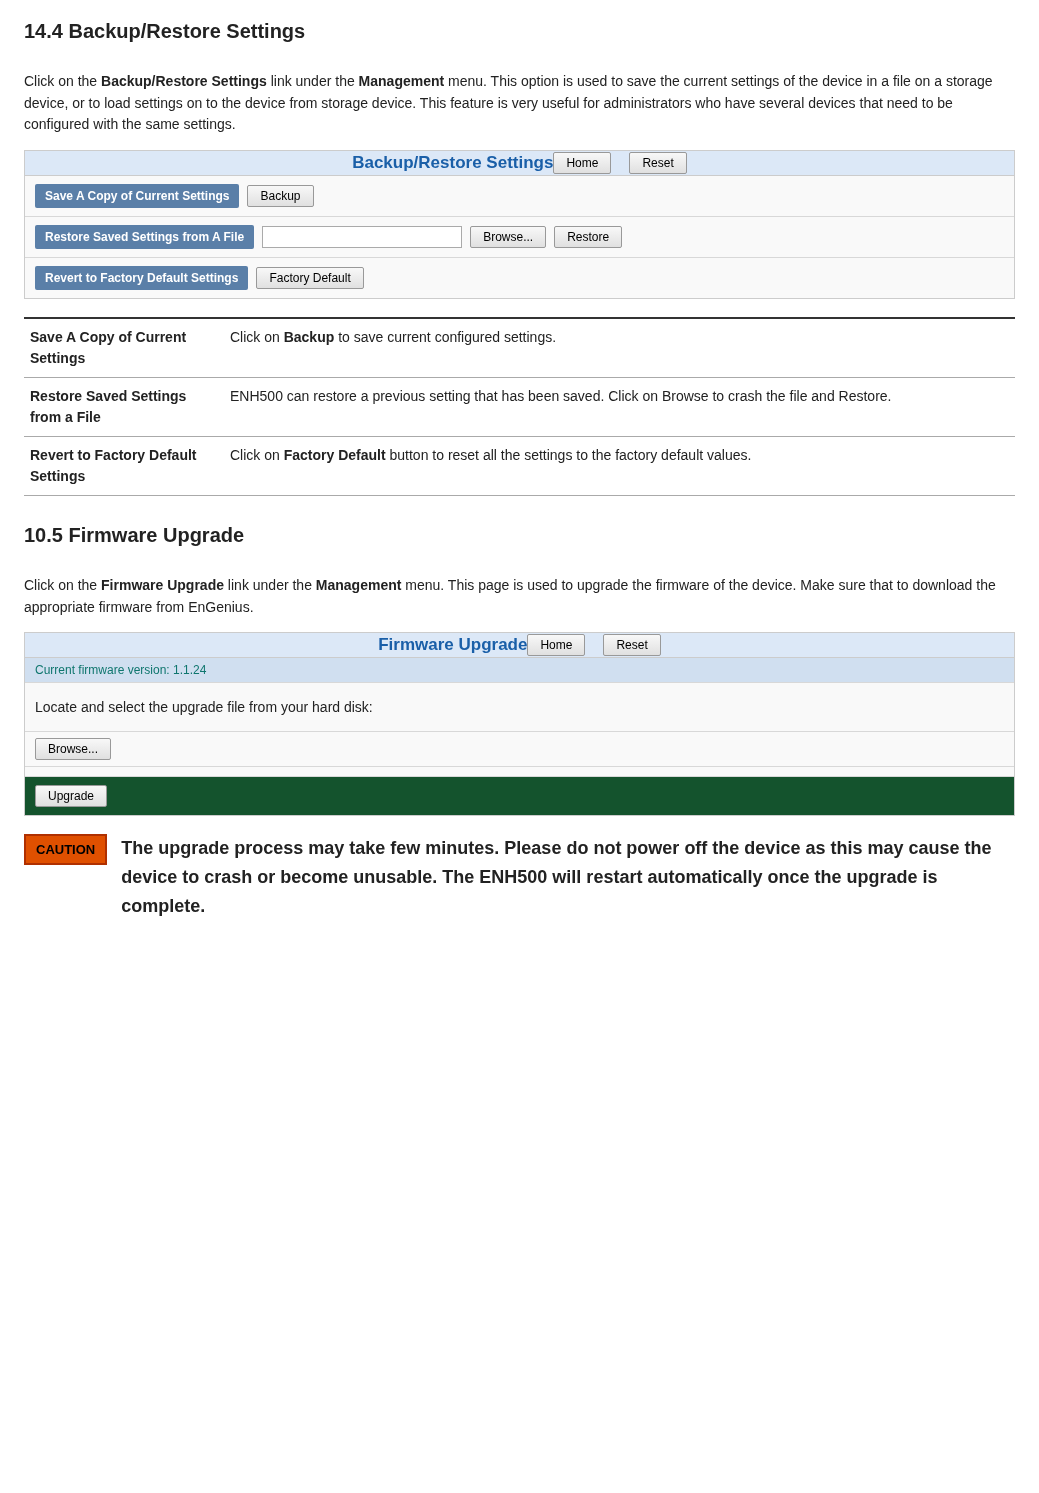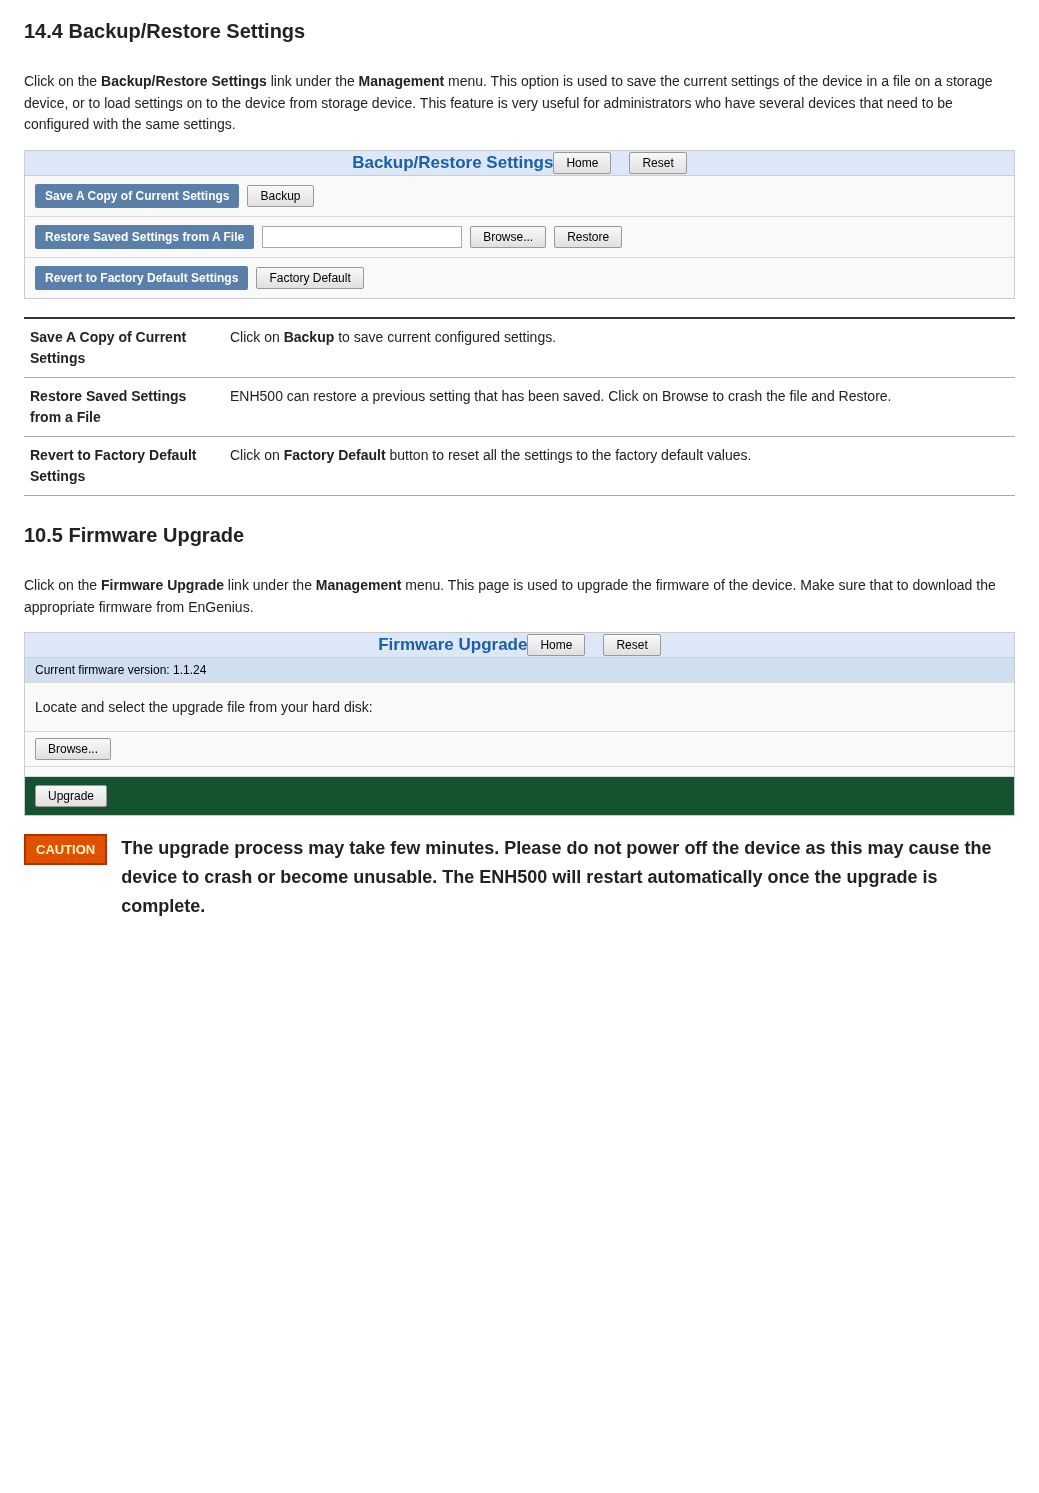--- a/index.html
+++ b/index.html
@@ -101,21 +101,21 @@
     }
     
     .caution-box {
       display: flex;
       align-items: flex-start;
       gap: 14px;
       margin-top: 14px;
     }
     .caution-badge {
       background: #e05000;
-      color: #fef9c3;
+      color: #000000;
       font-size: 13px;
       font-weight: bold;
       padding: 6px 10px;
       border: 2px solid #b03000;
       white-space: nowrap;
       min-width: 80px;
       text-align: center;
       flex-shrink: 0;
     }
     .caution-text {
@@ -125,21 +125,21 @@
     }
     
     .fw-info-row {
       padding: 5px 10px;
       font-size: 12px;
       border-bottom: 1px solid #d8d8d8;
       background: #f9f9f9;
     }
     .fw-info-row.blue-bg {
       background: #d0dff0;
-      color: #000000;
+      color: #0f766e;
     }
     .fw-file-row {
       padding: 16px 10px;
       background: #f9f9f9;
       border-bottom: 1px solid #d8d8d8;
     }
     .fw-browse-row {
       padding: 6px 10px;
       background: #f9f9f9;
       border-bottom: 1px solid #d8d8d8;

